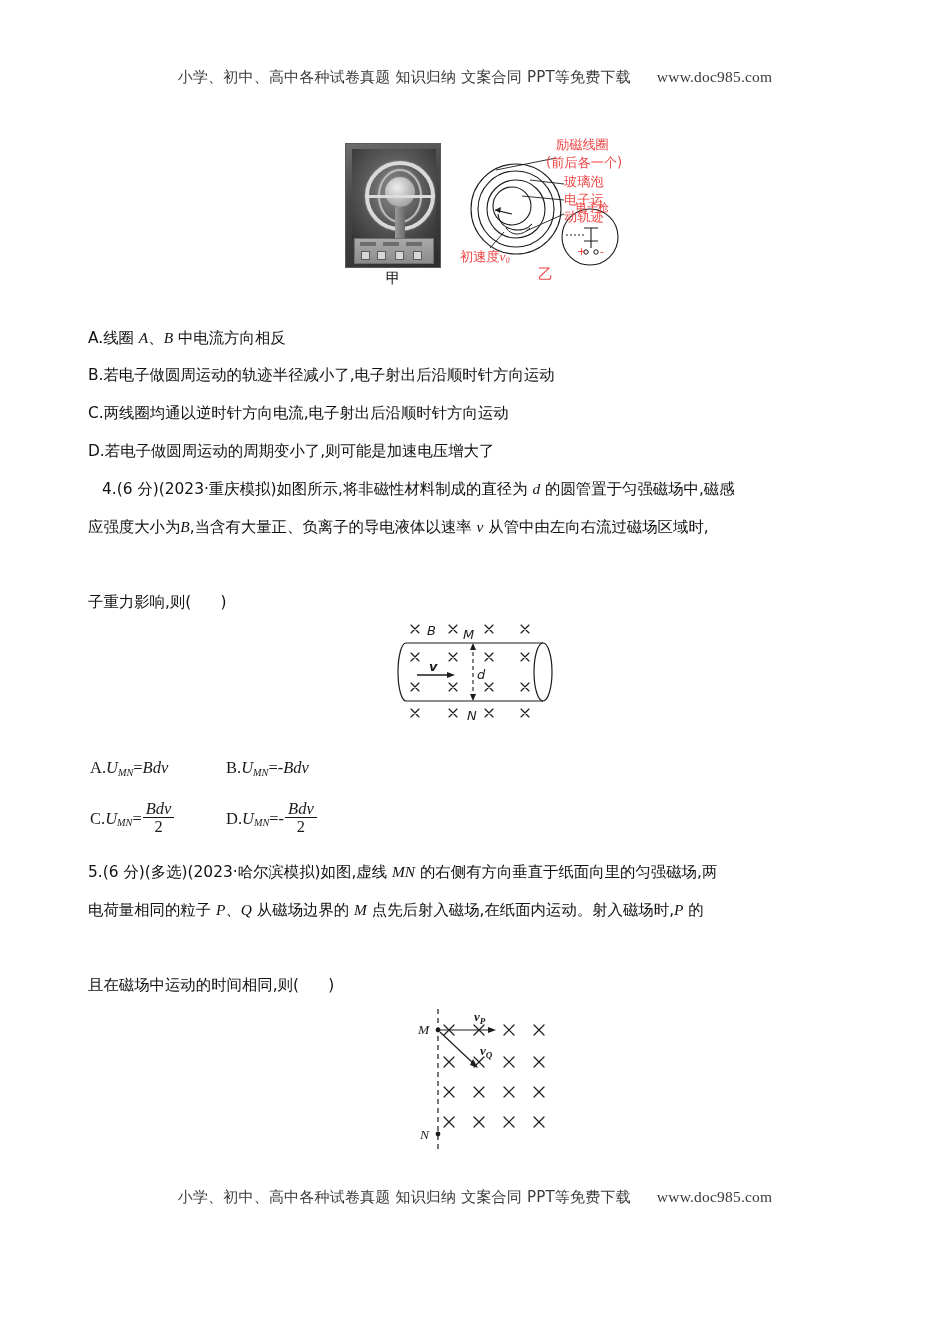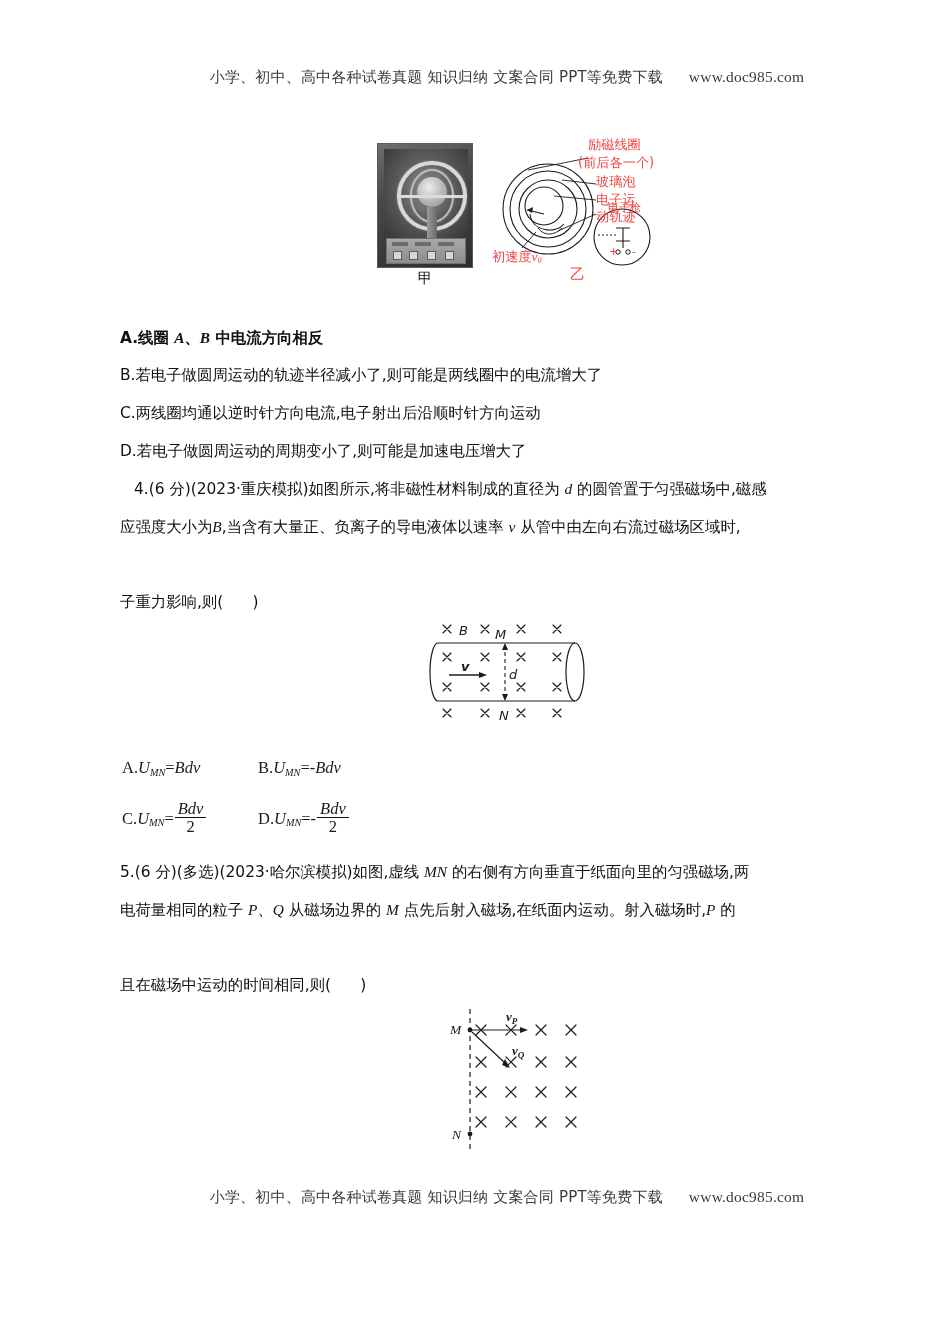--- a/index.html
+++ b/index.html
@@ -13,21 +13,20 @@
     position: relative;
     font-family: "Liberation Serif", "DejaVu Serif", serif;
     color: #1a1a1a;
     overflow: hidden;
   }
   .page {
     position: absolute;
     inset: 0;
     width: 812px;
     height: 1344px;
-    margin-left: 32px;
   }
   
   .runner {
     position: absolute;
     left: 0;
     width: 950px;
     text-align: center;
     font-size: 15.5px;
     color: #3b3b3b;
     letter-spacing: 0.2px;
@@ -188,22 +187,22 @@
     <div class="sch-label" style="left:104px; top:57px;">电子运</div>
     <div class="sch-label" style="left:104px; top:74px;">动轨迹</div>
 
     <div class="sch-label small" style="left:116px; top:66px;">电子枪</div>
     <div class="sch-label" style="left:0px; top:114px;"><span>初速度</span><i class="var">v</i><sub class="sm">0</sub></div>
     <div class="sch-label small" style="left:117px; top:110px;">+</div>
     <div class="sch-label small" style="left:140px; top:110px;">-</div>
     <div class="sch-label" style="left:78px; top:130px; font-size:15px;">乙</div>
   </div>
 
-  <div class="txt" style="left:88px; top:330px;font-weight:bold;">A.线圈&nbsp;<i class="var">A</i>、<i class="var">B</i>&nbsp;中电流方向相反</div>
-  <div class="txt" style="left:88px; top:368px;">B.若电子做圆周运动的轨迹半径减小了,则可能是两线圈中的电流增大了</div>
+  <div class="txt" style="left:88px; top:330px;">A.线圈&nbsp;<i class="var">A</i>、<i class="var">B</i>&nbsp;中电流方向相反</div>
+  <div class="txt" style="left:88px; top:368px;">B.若电子做圆周运动的轨迹半径减小了,电子射出后沿顺时针方向运动</div>
   <div class="txt" style="left:88px; top:406px;">C.两线圈均通以逆时针方向电流,电子射出后沿顺时针方向运动</div>
   <div class="txt" style="left:88px; top:444px;">D.若电子做圆周运动的周期变小了,则可能是加速电压增大了</div>
 
   <div class="txt" style="left:102px; top:481px;"><span>4.</span><span>(6 分)</span><span>(2023·重庆模拟)</span>如图所示,将非磁性材料制成的直径为&nbsp;<i class="var">d</i>&nbsp;的圆管置于匀强磁场中,磁感</div>
   <div class="txt" style="left:88px; top:519px;">应强度大小为<i class="var">B</i>,当含有大量正、负离子的导电液体以速率&nbsp;<i class="var">v</i>&nbsp;从管中由左向右流过磁场区域时,</div>
   <div class="txt" style="left:88px; top:595px;">子重力影响,则(&nbsp;&nbsp;&nbsp;&nbsp;&nbsp;&nbsp;)</div>
 
   <div id="fig-tube">
     <svg width="180" height="110" viewBox="0 0 180 110">
       <g stroke="#1c1c1c" stroke-width="1.15" fill="none" stroke-linecap="round">

